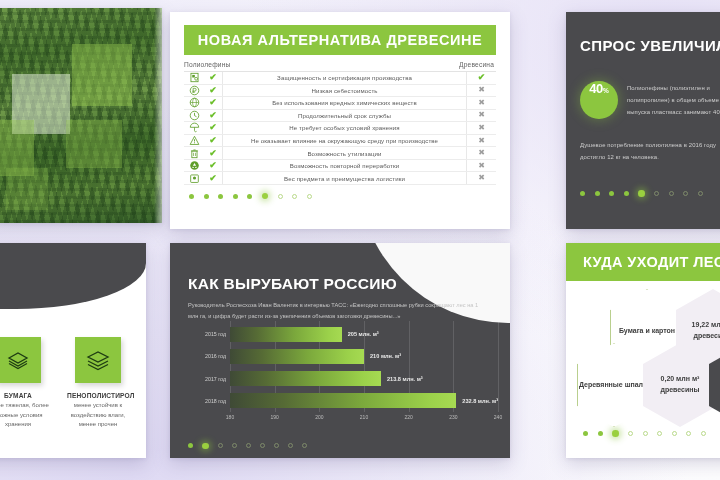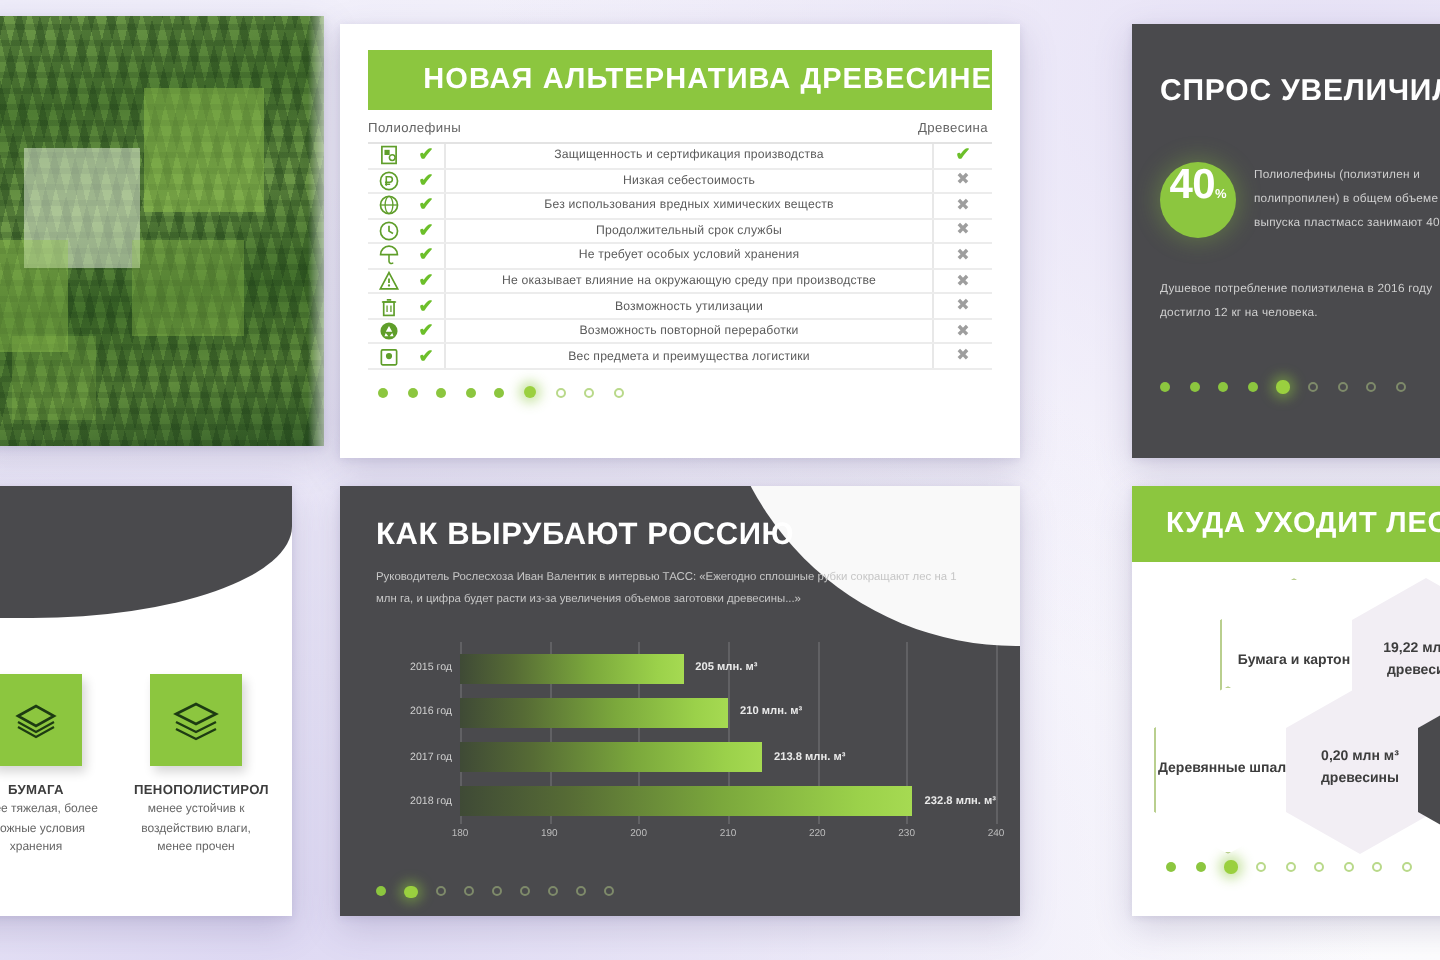--- a/index.html
+++ b/index.html
@@ -29,21 +29,21 @@
       repeating-linear-gradient(0deg, rgba(30,62,24,.22) 0 3px, rgba(0,0,0,0) 3px 8px),
       linear-gradient(171deg,#6f9a4a 0%,#4f7c33 22%,#6d9748 44%,#43702c 64%,#5f8b3c 82%,#37612a 100%);
   }
   .sq { position: absolute; }
   #c-forest .v-edge { position: absolute; right: 0; top: 0; bottom: 0; width: 8px;
     background: linear-gradient(90deg, rgba(255,255,255,0) 0%, rgba(255,255,255,.55) 100%); }
 
   
   #c-table { left: 170px; top: 12px; width: 340px; height: 217px; }
   .tbl-head { margin: 13px 14px 0 14px; height: 30px; background: #8cc63f;
-    display: flex; align-items: center; justify-content: flex-end; }
+    display: flex; align-items: center; justify-content: center; }
   .tbl-head h1 { color: #fff; font-size: 14.5px; font-weight: bold; letter-spacing: .55px; white-space: nowrap; }
   .tbl-colhead { display: flex; align-items: flex-end; padding: 6px 16px 3px 14px; }
   .tbl-colhead .lh { font-size: 6.6px; color: #636363; letter-spacing: .2px; }
   .tbl-colhead .sp { flex: 1; }
   .tbl-colhead .rh { font-size: 6.6px; color: #636363; letter-spacing: .2px; }
   .tbl-rows { margin: 0 14px; border-top: 1px solid #e3e3e3; }
   .trow { display: flex; align-items: center; height: 12.55px; border-bottom: 1px solid #ececec; }
   .trow .ico { width: 20px; display: flex; justify-content: center; align-items: center; }
   .trow .mk-l { width: 19px; display: flex; justify-content: center; align-items: center;
     border-right: 1px solid #e8e8e8; height: 100%; }
@@ -61,21 +61,21 @@
   
   #c-demand { left: 566px; top: 12px; width: 176px; height: 217px; background: #4a4a4d; }
   #c-demand h1 { color: #fff; font-size: 15px; font-weight: bold; letter-spacing: .4px;
     white-space: nowrap; padding: 25px 0 0 14px; }
   .stat { display: flex; align-items: center; gap: 9px; padding: 0 10px 0 14px; }
   .stat:first-of-type { margin-top: 27px; }
   .stat + .stat { margin-top: 20px; }
   .circ { width: 38px; height: 38px; border-radius: 50%; background: #8cc63f; flex: none;
     display: flex; align-items: baseline; justify-content: center;
     box-shadow: 0 0 11px 2px rgba(140,198,63,.30); }
-  .circ b { color: #fff; font-size: 21px; font-weight: bold; letter-spacing: -.3px; }
+  .circ b { color: #fff; font-size: 13px; font-weight: bold; letter-spacing: -.3px; }
   .circ i { color: #fff; font-size: 6.5px; font-style: normal; font-weight: bold; }
   .stat p { color: #cfcfcf; font-size: 5.9px; line-height: 2.05; letter-spacing: .12px; }
   #c-demand .dots { padding: 27px 0 0 14px; }
   #c-demand .dot.hollow { border-color: #7e8a6a; }
 
   
   #c-mat { left: -30px; top: 243px; width: 176px; height: 215px; }
   .mat-top { position: absolute; left: 0; right: 0; top: 0; height: 66px; background: #4a4a4d;
     border-bottom-right-radius: 130px 46px; }
   .mat-body { position: absolute; left: 0; right: 0; top: 66px; bottom: 0; display: flex;
@@ -85,21 +85,21 @@
     display: flex; align-items: center; justify-content: center;
     box-shadow: 2px 3px 5px rgba(0,0,0,.16); }
   .mat-item h4 { font-size: 6.6px; font-weight: bold; color: #3d3d3d; letter-spacing: .15px; margin-bottom: 2px; white-space: nowrap; }
   .mat-item p { font-size: 6px; color: #666; line-height: 1.62; }
 
   
   #c-chart { left: 170px; top: 243px; width: 340px; height: 215px; background: #4a4a4d; }
   #c-chart .swoosh { position: absolute; right: -38px; top: -70px; width: 190px; height: 150px;
     background: #fff; border-radius: 0 0 0 150px; opacity: .97; }
   #c-chart h1 { position: relative; color: #fff; font-size: 15.5px; font-weight: bold;
-    letter-spacing: .3px; padding: 16px 0 0 18px; }
+    letter-spacing: .3px; padding: 32px 0 0 18px; }
   #c-chart .sub { position: relative; color: #c6c6c6; font-size: 5.7px; line-height: 1.95;
     padding: 7px 26px 0 18px; }
   .plot { position: absolute; left: 18px; right: 12px; top: 78px; height: 105px; }
   .grid-v { position: absolute; top: 0; bottom: 14px; width: 1px; background: rgba(255,255,255,.13); }
   .bars { position: absolute; left: 42px; right: 0; top: 2px; bottom: 14px; }
   .brow { position: relative; height: 25%; display: flex; align-items: center; }
   .brow .ylab { position: absolute; left: -42px; width: 38px; text-align: right;
     font-size: 5.3px; color: #cfcfcf; }
   .bar { height: 15px; background: linear-gradient(90deg,#3f4a36 0%,#566b35 24%,#7ba83c 58%,#9bd14a 88%,#a6da52 100%); }
   .bval { font-size: 5.6px; font-weight: bold; color: #e9e9e9; margin-left: 6px; white-space: nowrap; }

